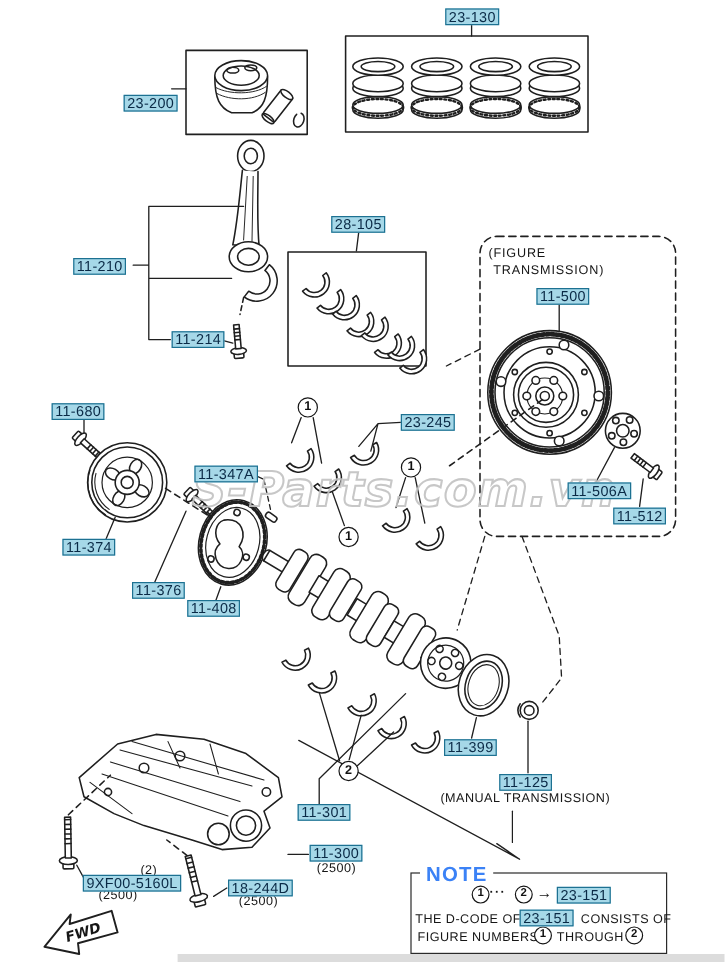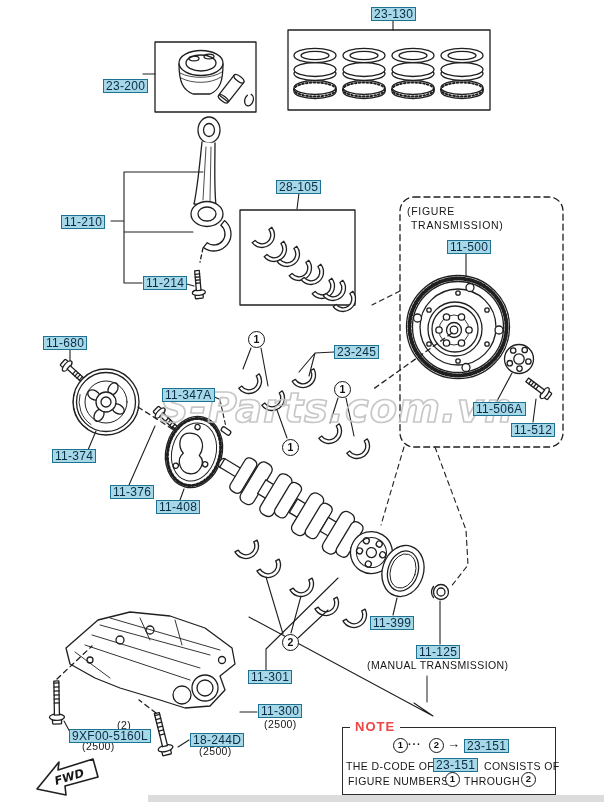--- a/index.html
+++ b/index.html
@@ -11,21 +11,21 @@
        padding:0 2px;letter-spacing:.3px;white-space:nowrap;cursor:pointer;z-index:5;}
   .txt{position:absolute;font-size:10.5px;line-height:13px;color:#161616;letter-spacing:.4px;
        white-space:nowrap;z-index:4;}
   .circ{position:absolute;box-sizing:border-box;width:17px;height:17px;border:1.4px solid #161616;
         border-radius:50%;background:#fff;font-weight:bold;font-size:10.5px;line-height:14px;
         text-align:center;color:#111;z-index:4;}
   .circ.sm{width:15px;height:15px;font-size:9.5px;line-height:12px;}
   .notebox{position:absolute;left:342px;top:727px;width:212px;height:66px;
            border:1.6px solid #2a2a2a;background:transparent;z-index:3;}
   .notetitle{position:absolute;left:350px;top:719px;background:#fff;padding:0 5px;
-             font-weight:bold;font-size:13px;letter-spacing:1px;color:#ef4444;z-index:4;}
+             font-weight:bold;font-size:17px;letter-spacing:1px;color:#3b82f6;z-index:4;}
   .bottombar{position:absolute;left:148px;top:795px;width:456px;height:7px;background:#dcdcdc;z-index:2;}
   .artsvg{position:absolute;left:0;top:0;z-index:1;}
 </style>
 </head>
 <body>
 
 <div class="stage">
 
 <svg class="artsvg" width="604" height="802" viewBox="0 0 604 802">
   <defs>

